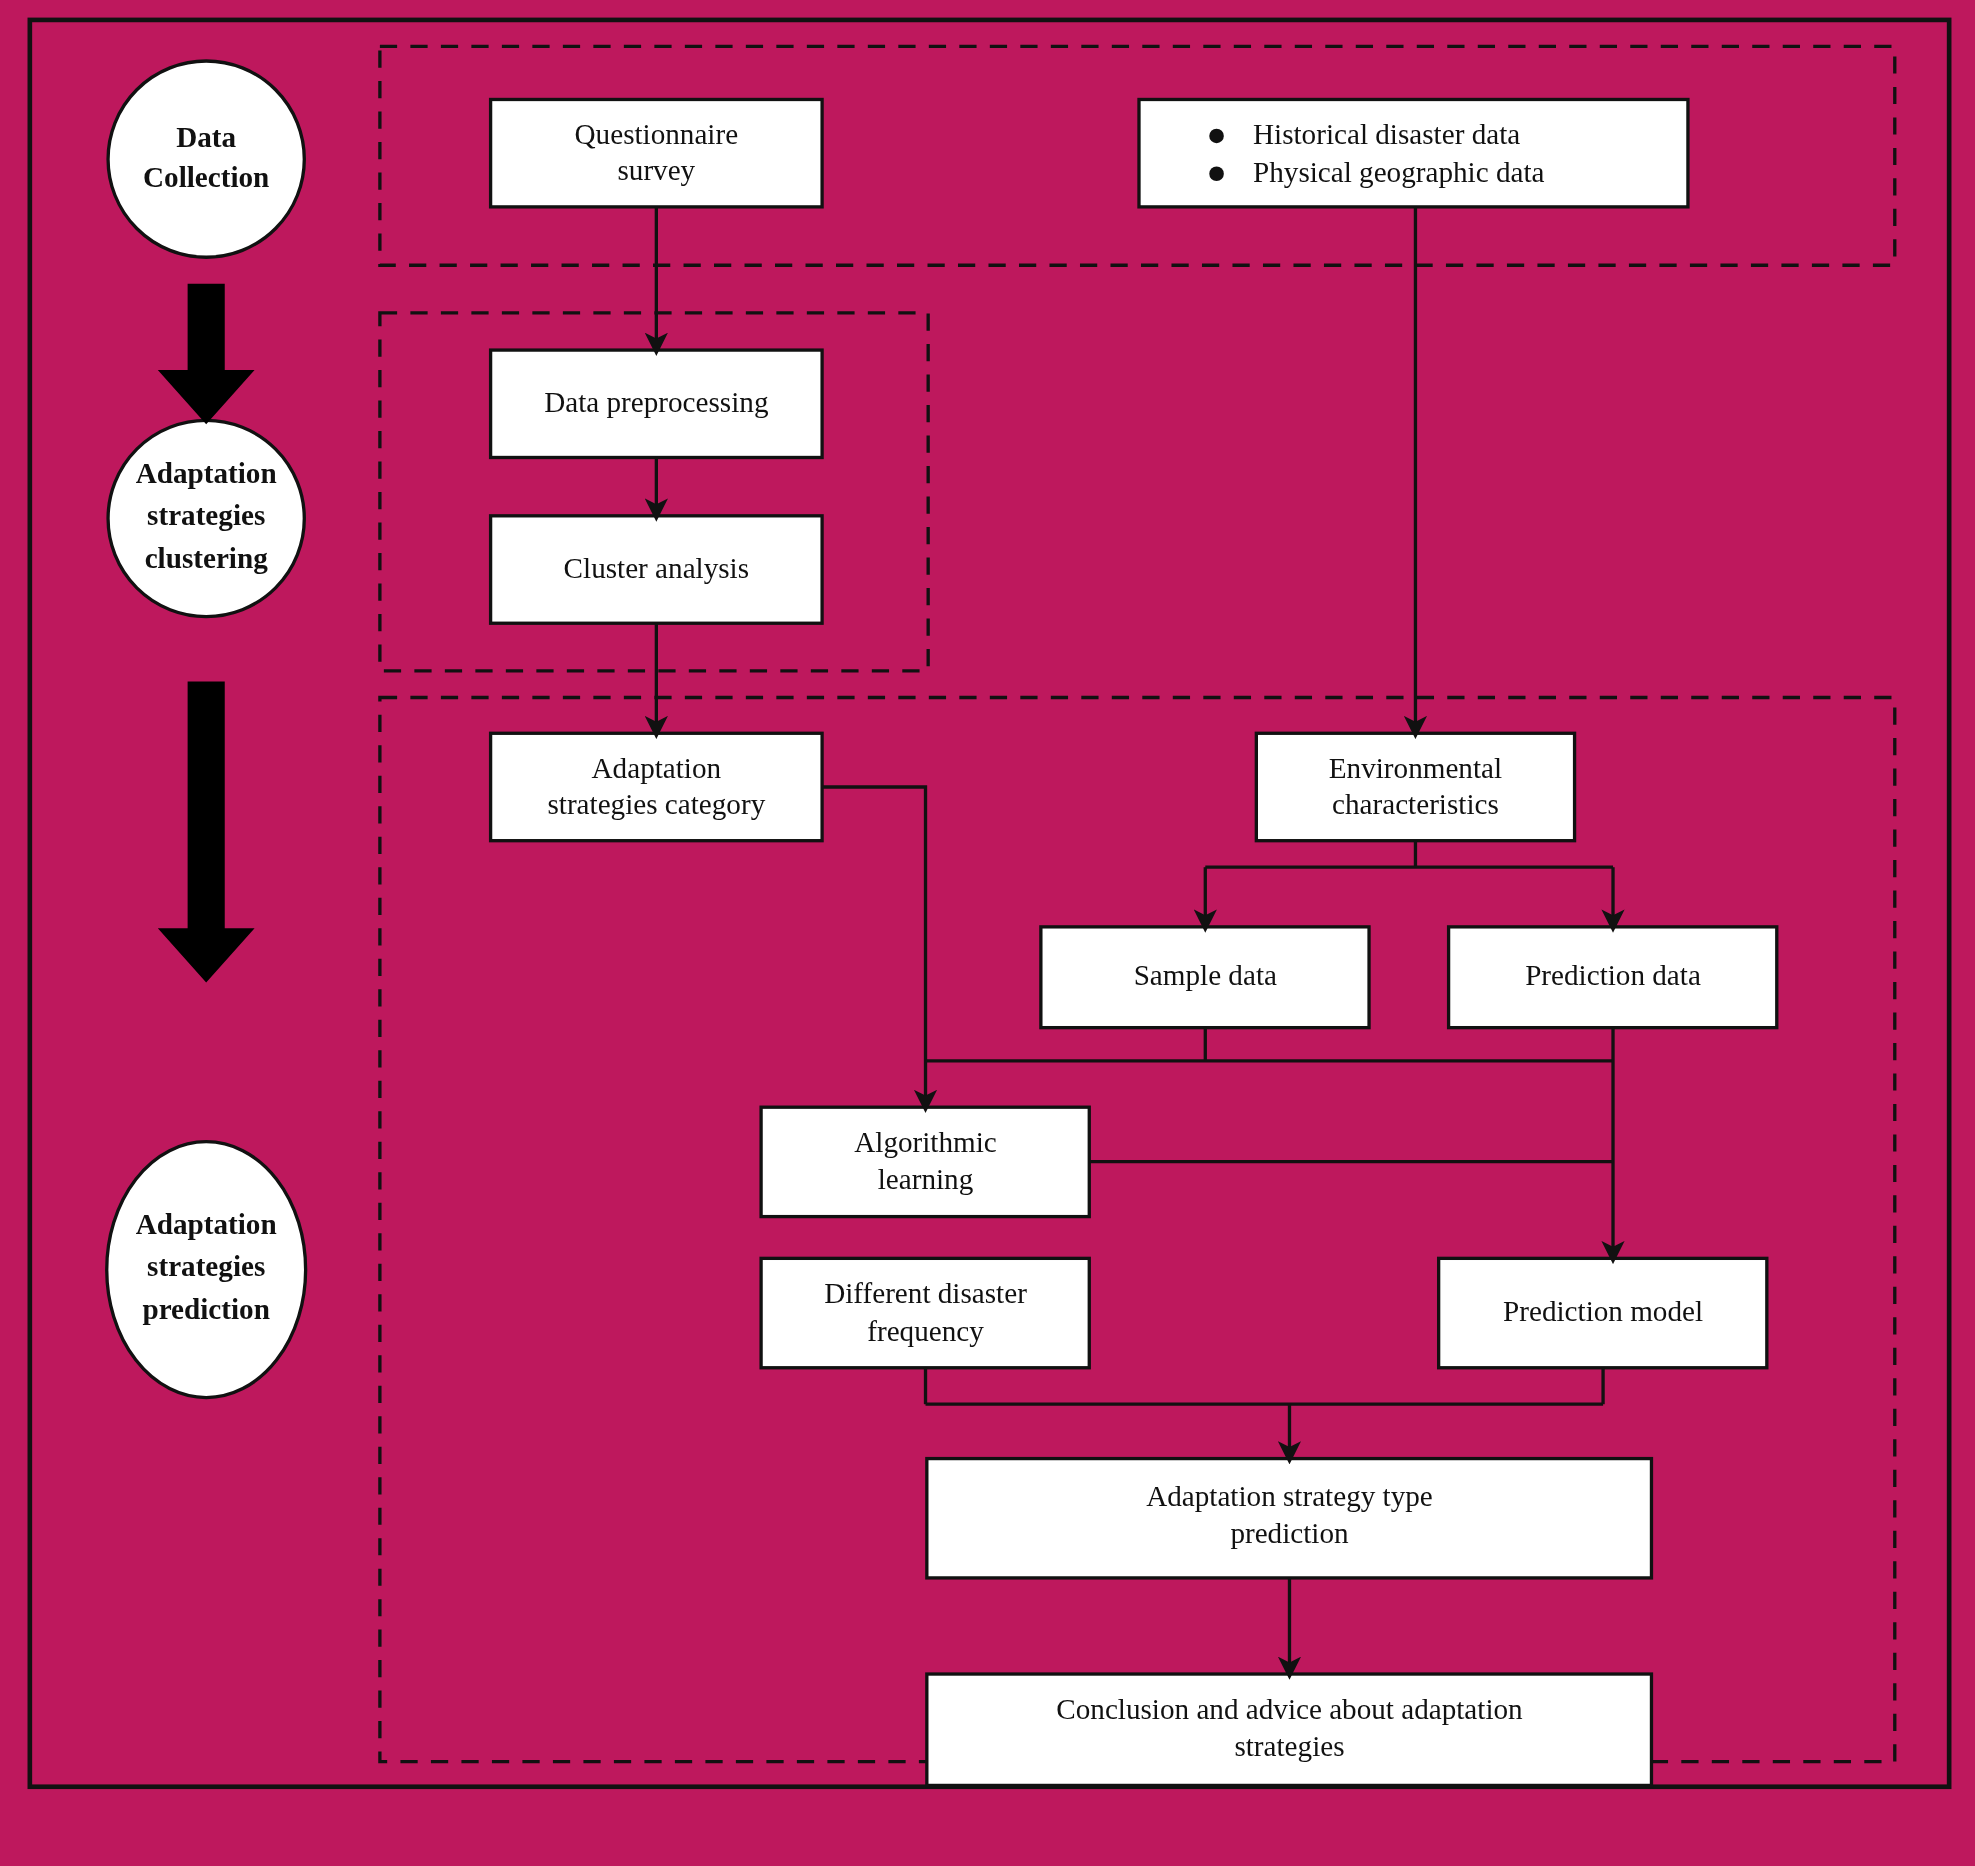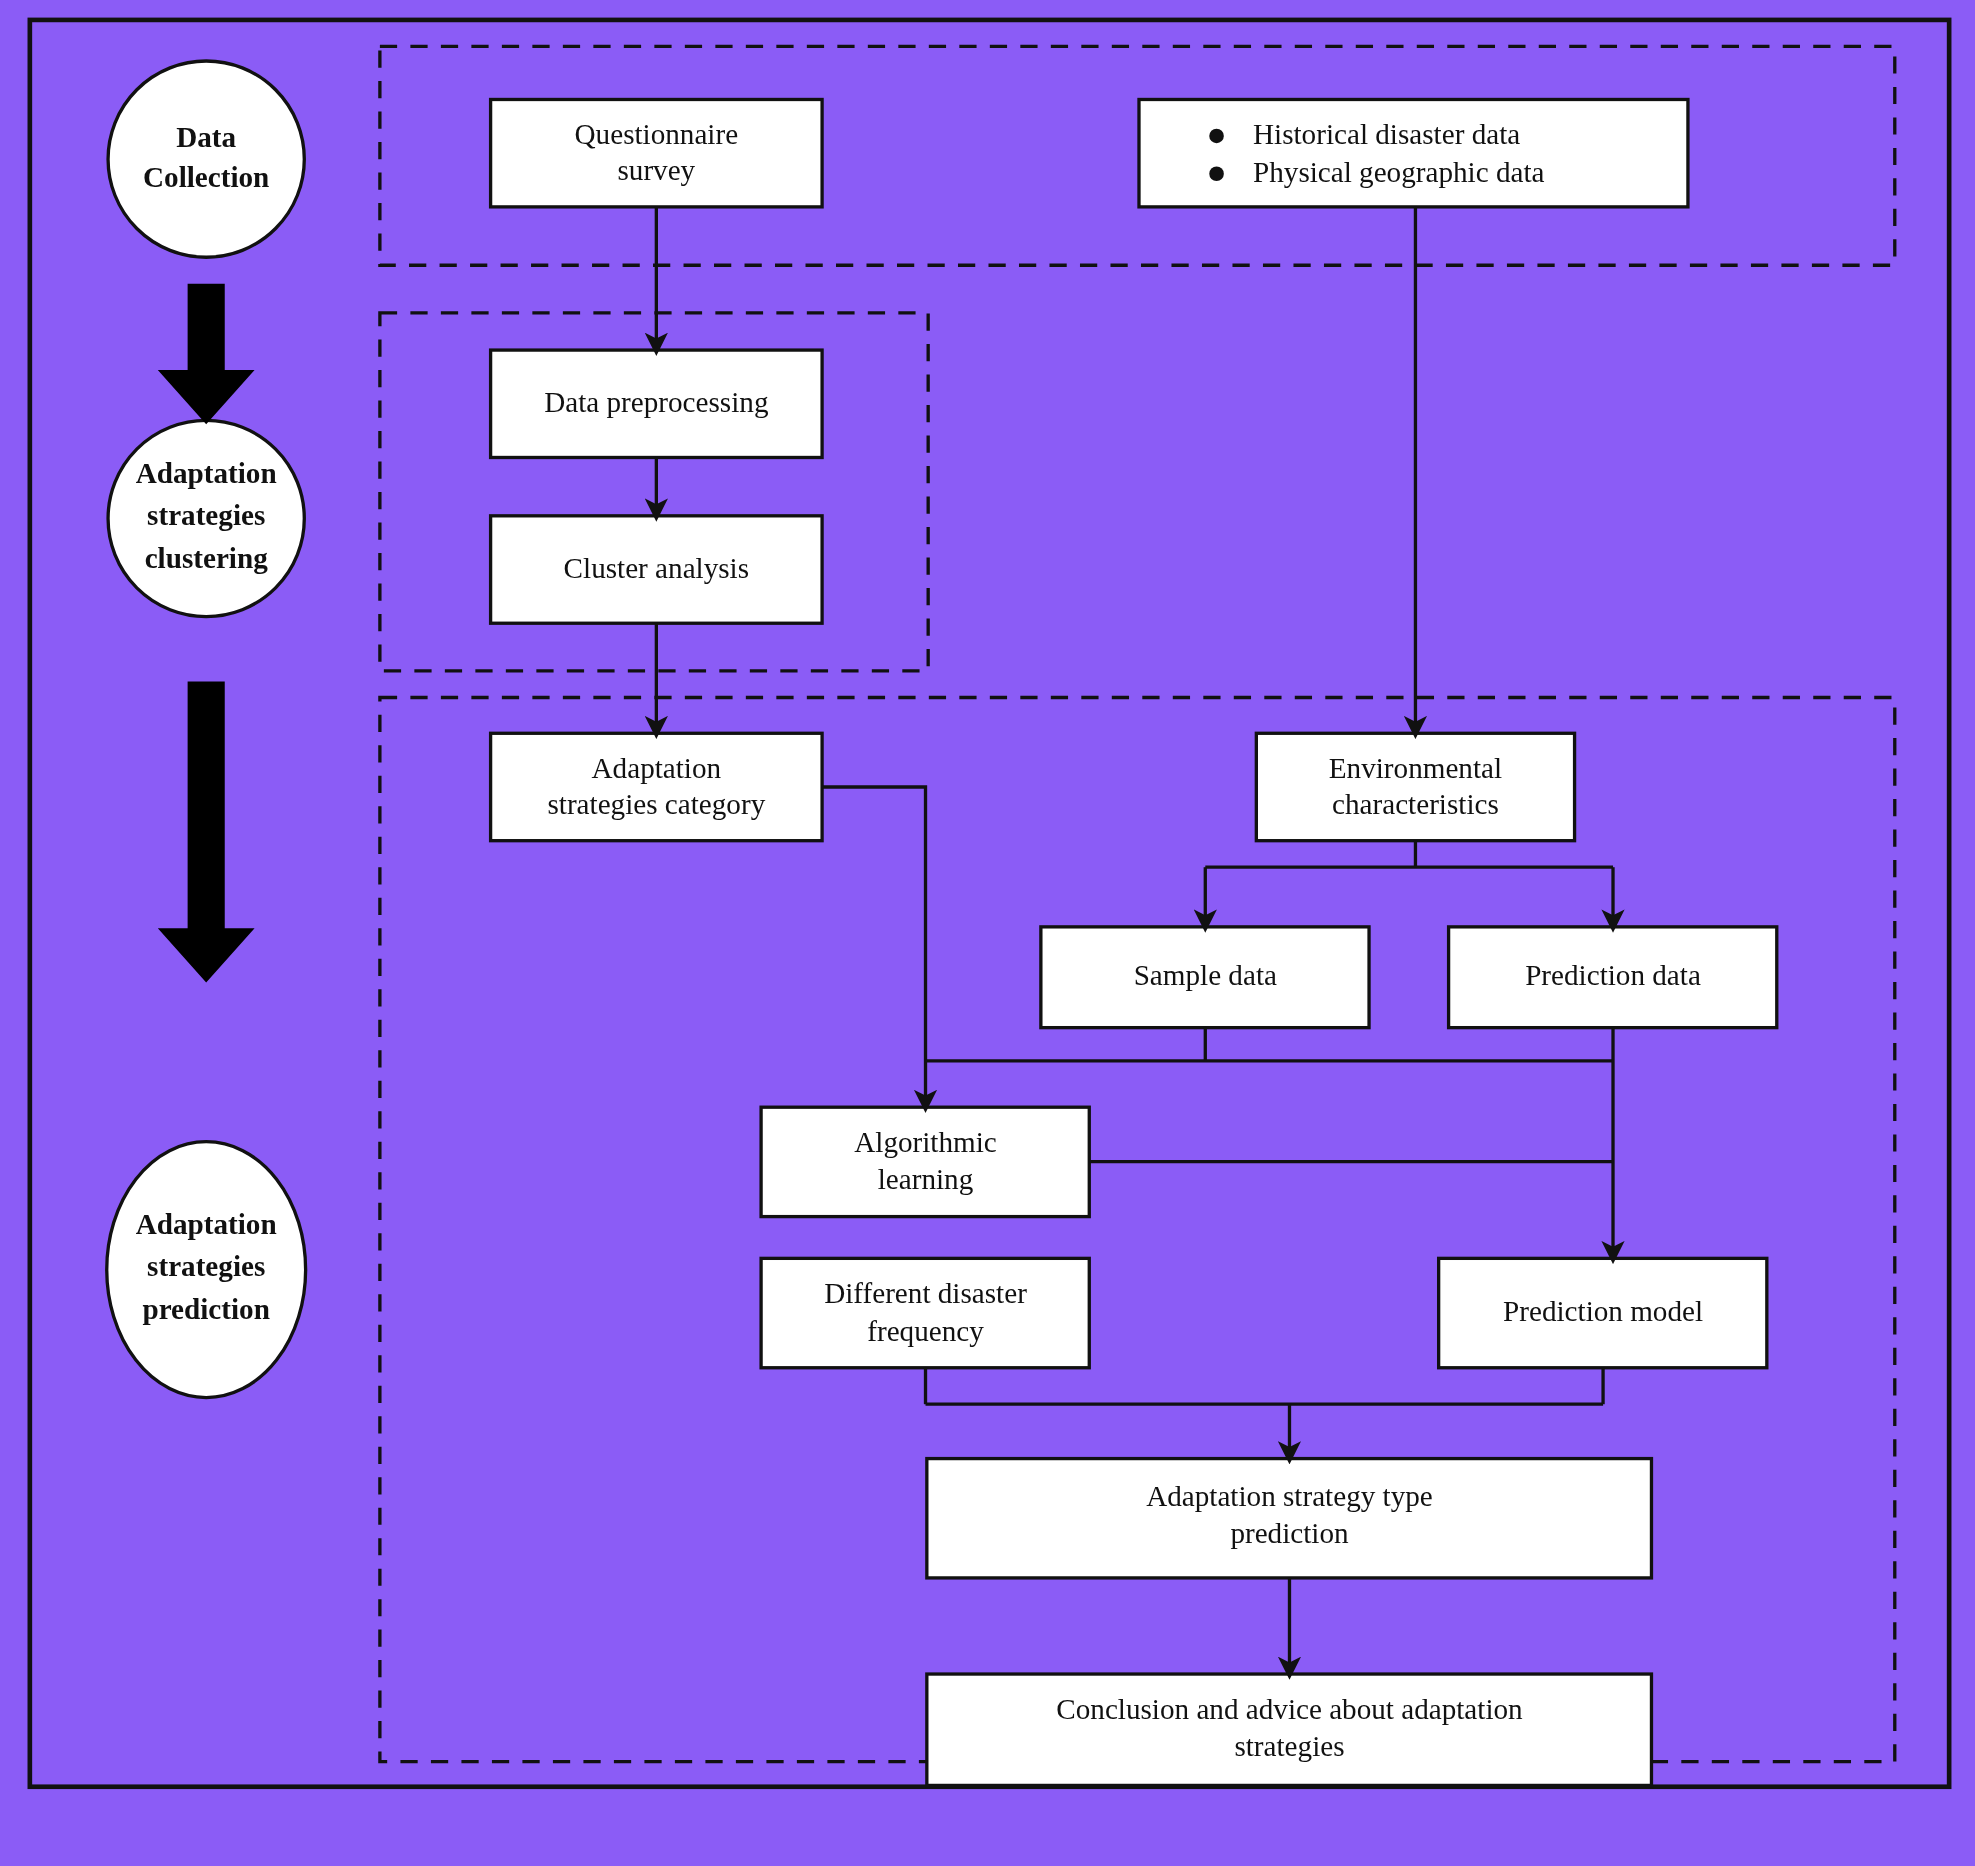--- a/index.html
+++ b/index.html
@@ -1,17 +1,17 @@
 <!DOCTYPE html>
 <html style="font-size:10.6px"><head>
 <meta charset="utf-8">
 <style>
   html,body{margin:0;padding:0;background:#ffffff;}
   body{font-family:"Liberation Serif", serif;}
-  #stage{position:relative;width:1975px;height:1867px;background:#8b5cf6;}
+  #stage{position:relative;width:1975px;height:1867px;background:#be185d;}
   svg#diagram{position:absolute;left:0;top:0;width:1975px;height:1867px;}
   .node-label{font-family:"Liberation Serif", serif;font-size:44px;fill:#111111;text-anchor:middle;dominant-baseline:middle;}
   .node-label-bold{font-family:"Liberation Serif", serif;font-size:44px;font-weight:bold;fill:#111111;text-anchor:middle;dominant-baseline:middle;}
   .bullet-label{font-family:"Liberation Serif", serif;font-size:44px;fill:#111111;text-anchor:start;dominant-baseline:middle;}
   .box{fill:#ffffff;stroke:#111111;stroke-width:5;}
   .shape{fill:#ffffff;stroke:#111111;stroke-width:5;}
   .conn{stroke:#111111;stroke-width:5;fill:none;}
   .bold-arrow{fill:#000000;}
   .dashframe{fill:none;stroke:#111111;stroke-width:5;stroke-dasharray:26 20;}
   .outerframe{fill:none;stroke:#111111;stroke-width:7;}

